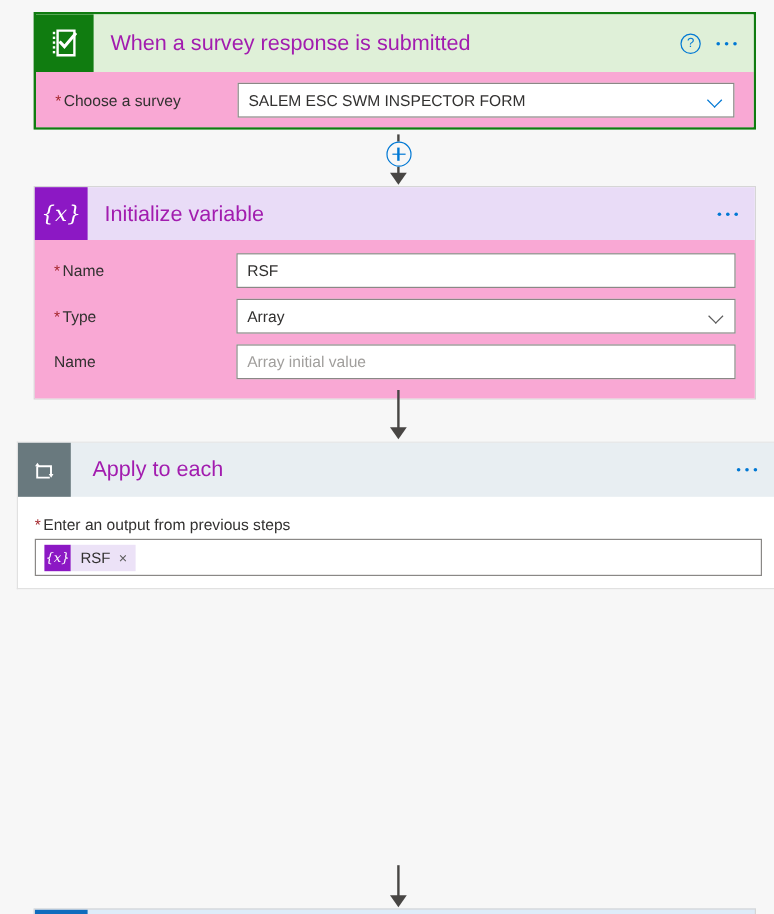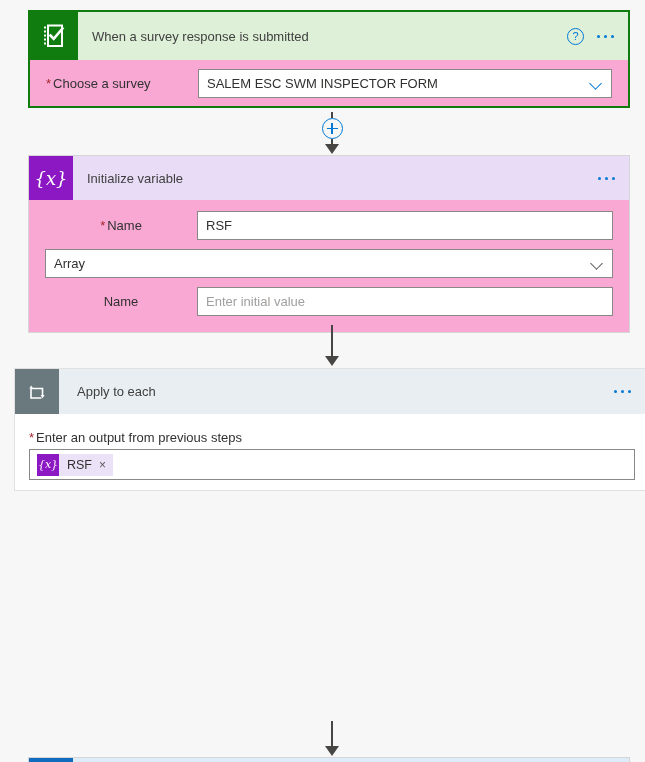--- a/index.html
+++ b/index.html
@@ -32,22 +32,22 @@
     height: 44px;
     flex: 0 0 44px;
     display: flex;
     align-items: center;
     justify-content: center;
     color: #ffffff;
   }
 
   .card-title {
     margin-left: 14px;
-    font-size: 13px;
-    color: #404040;
+    font-size: 18px;
+    color: #a21caf;
     white-space: nowrap;
   }
 
   .header-actions {
     margin-left: auto;
     display: flex;
     align-items: center;
     gap: 13px;
     padding-right: 14px;
   }
@@ -315,37 +315,38 @@
     </div>
     <div class="card-title">Initialize variable</div>
     <div class="header-actions">
       <div class="ellipsis">
           <i></i>
           <i></i>
           <i></i>
         </div>
     </div>
   </div>
-  <div class="card-body" style="padding:6px 0 12px 0;text-align:center;">
+  <div class="card-body" style="padding:6px 0 12px 0;">
     <div class="field-row">
       <div class="field-label req">Name</div>
       <div class="input-box">
         <span>RSF</span>
       </div>
     </div>
     <div class="field-row">
+      <div class="field-label req">Type</div>
       <div class="input-box">
         <span>Array</span>
         <span class="chev gray"></span>
       </div>
     </div>
     <div class="field-row">
       <div class="field-label">Name</div>
       <div class="input-box placeholder">
-        <span>Enter initial value</span>
+        <span>Array initial value</span>
       </div>
     </div>
   </div>
 </div>
 
 <div class="connector" style="top:325px;">
   <div class="conn-line" style="height:32px;"></div>
   <div class="arrow-head"></div>
 </div>
 

